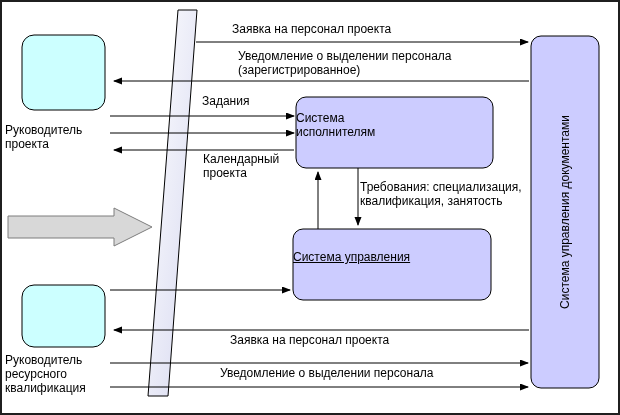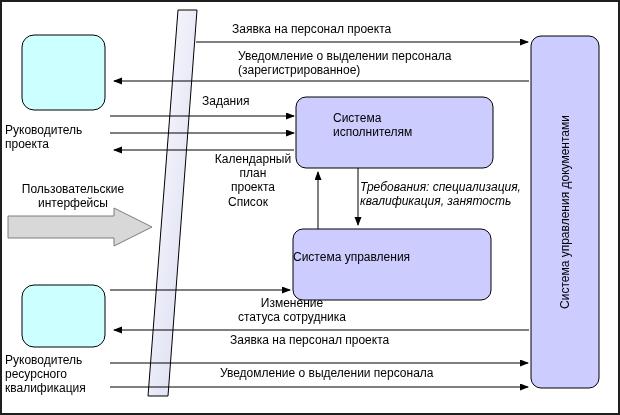--- a/index.html
+++ b/index.html
@@ -1,21 +1,21 @@
 <!DOCTYPE html>
 <html><head>
 <meta charset="utf-8">
 <style>
   html,body{margin:0;padding:0;}
   body{width:620px;height:415px;background:#ffffff;}
   .stage{position:relative;width:620px;height:415px;background:#ffffff;
          font-family:"Liberation Sans","DejaVu Sans",sans-serif;
          font-size:12px;line-height:14px;color:#000;overflow:hidden;}
   .layer{position:absolute;left:0;top:0;}
-  .lbl{position:absolute;text-align:center;}
+  .lbl{position:absolute;}
   .center{text-align:left;}
   .vlabel{position:absolute;white-space:nowrap;text-align:center;
           transform:translate(-50%,-50%) rotate(-90deg);}
 </style>
 </head>
 <body>
 
 <div class="stage">
 
   <svg class="layer" width="620" height="415" viewBox="0 0 620 415">
@@ -61,64 +61,54 @@
     <div>Уведомление о выделении персонала</div>
     <div>(зарегистрированное)</div>
   </div>
 
   <div class="lbl center" style="left:202px;top:87px;width:90px;margin-top:7px;">
     <div>Задания</div>
   </div>
 
   <div class="lbl" style="left:203px;top:152px;width:100px;">
     <div>Календарный</div>
-    <div>план</div>
     <div>проекта</div>
   </div>
 
   <div class="lbl center" style="left:228px;top:195px;width:84px;">
-    <div>Список</div>
   </div>
 
-  <div class="lbl center" style="left:360px;top:180px;width:172px;font-style:italic;">
+  <div class="lbl center" style="left:360px;top:180px;width:172px;">
     <div>Требования: специализация,</div>
     <div>квалификация, занятость</div>
   </div>
 
-  <div class="lbl" style="left:222px;top:296px;width:140px;">
-    <div>Изменение</div>
-    <div>статуса сотрудника</div>
-  </div>
 
   <div class="lbl center" style="left:230px;top:333px;width:260px;">
     <div>Заявка на персонал проекта</div>
   </div>
 
   <div class="lbl center" style="left:220px;top:366px;width:260px;">Уведомление о выделении персонала</div>
 
-  <div class="lbl" style="left:8px;top:182px;width:130px;">
-    <div>Пользовательские</div>
-    <div>интерфейсы</div>
-  </div>
 
   <div class="lbl center" style="left:5px;top:123px;width:116px;">
     <div>Руководитель</div>
     <div>проекта</div>
   </div>
 
   <div class="lbl center" style="left:5px;top:353px;width:116px;">
     <div>Руководитель</div>
     <div>ресурсного</div>
     <div>квалификация</div>
   </div>
 
-  <div class="lbl center" style="left:296px;top:111px;width:197px;margin-left:37px;">
+  <div class="lbl center" style="left:296px;top:111px;width:197px;">
     <div>Система</div>
     <div>исполнителям</div>
   </div>
 
-  <div class="lbl center" style="left:293px;top:250px;width:198px;">
+  <div class="lbl center" style="left:293px;top:250px;width:198px;text-decoration:underline;">
     <div>Система управления</div>
   </div>
 
   <div class="vlabel" style="left:565px;top:212px;width:340px;">Система управления документами</div>
 
 </div>
 
 </body></html>

